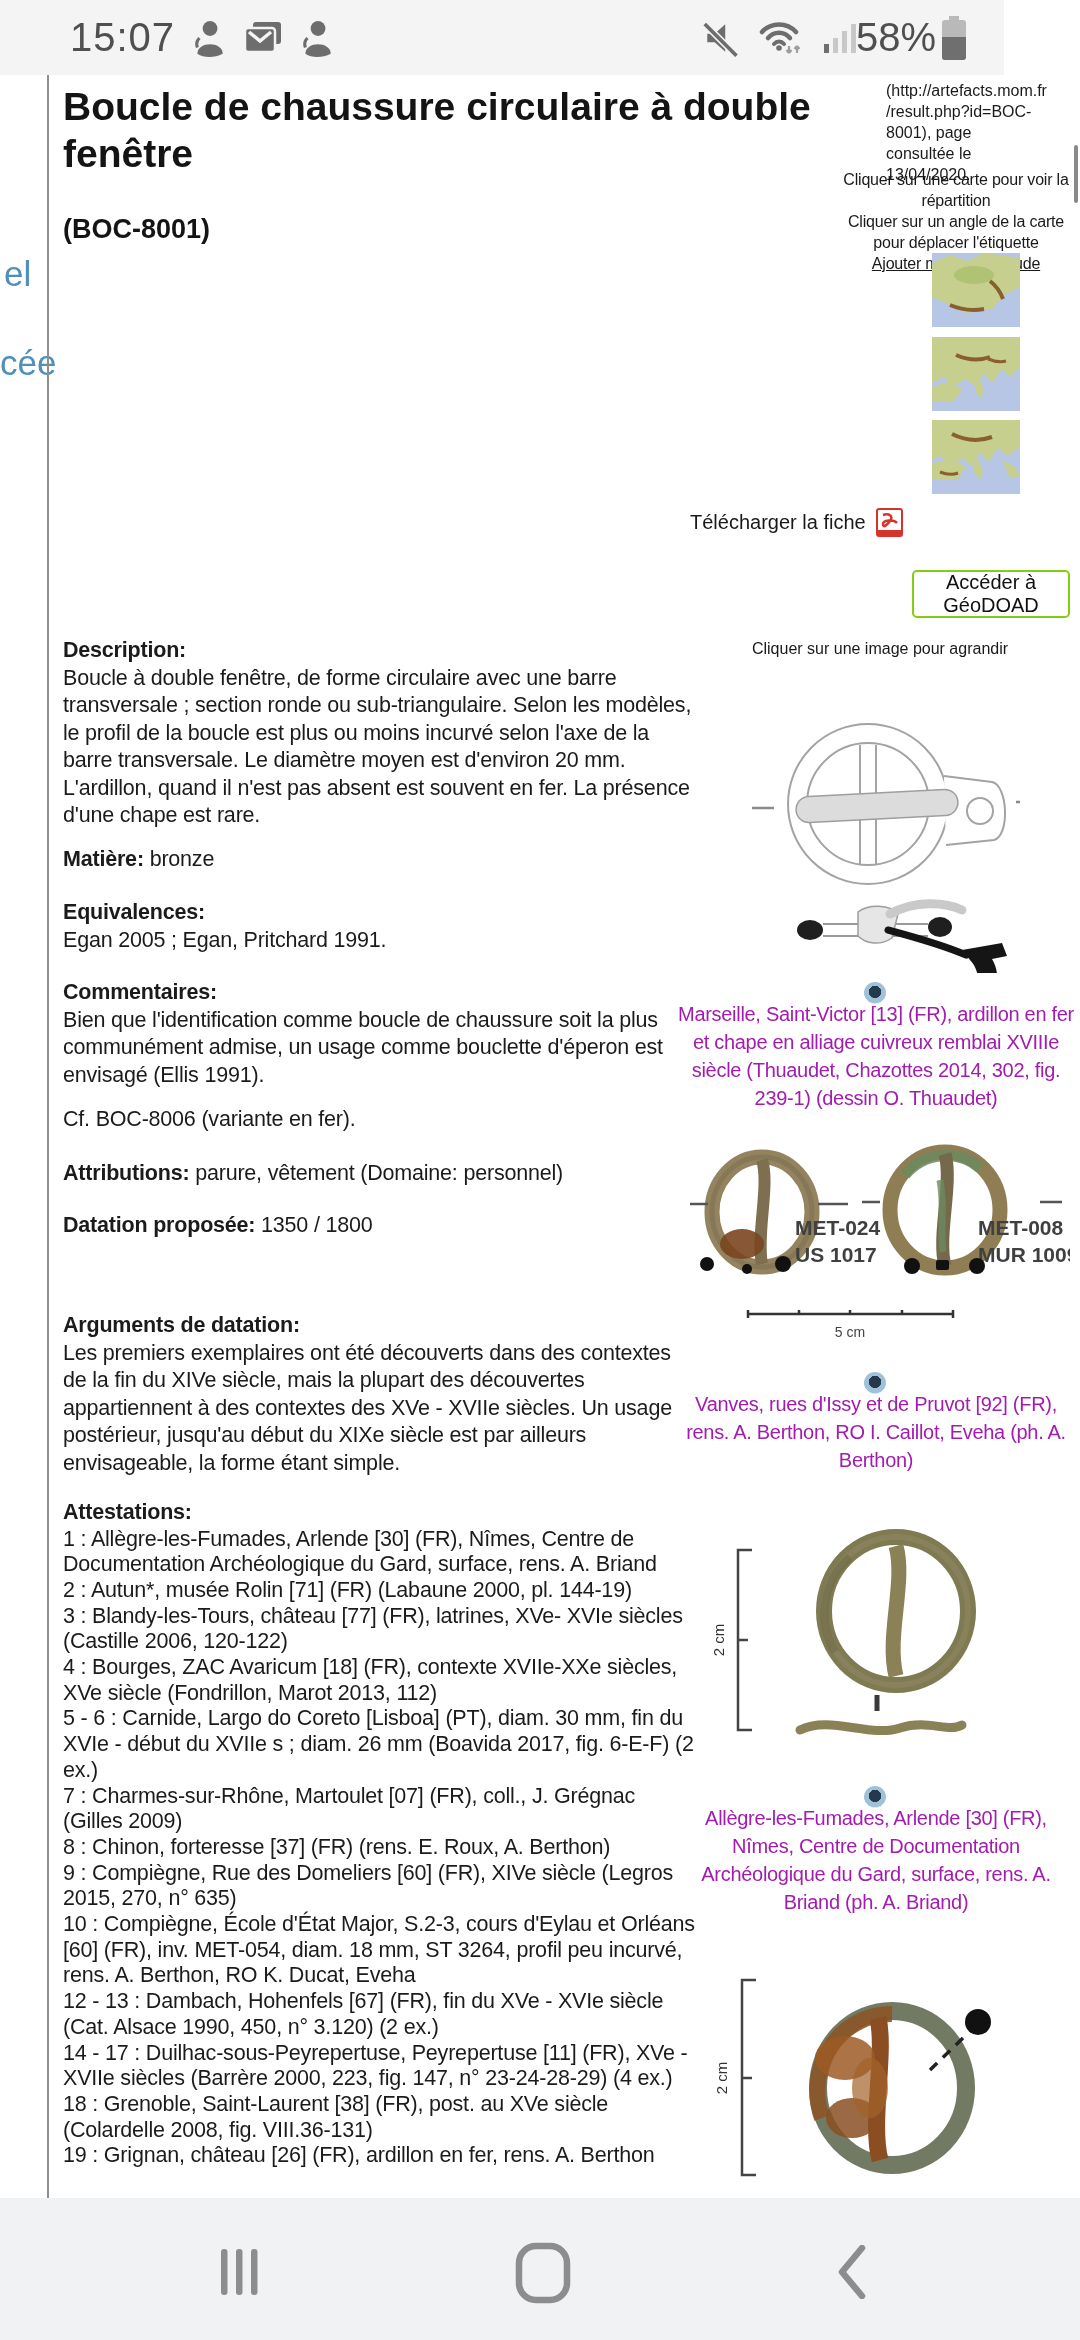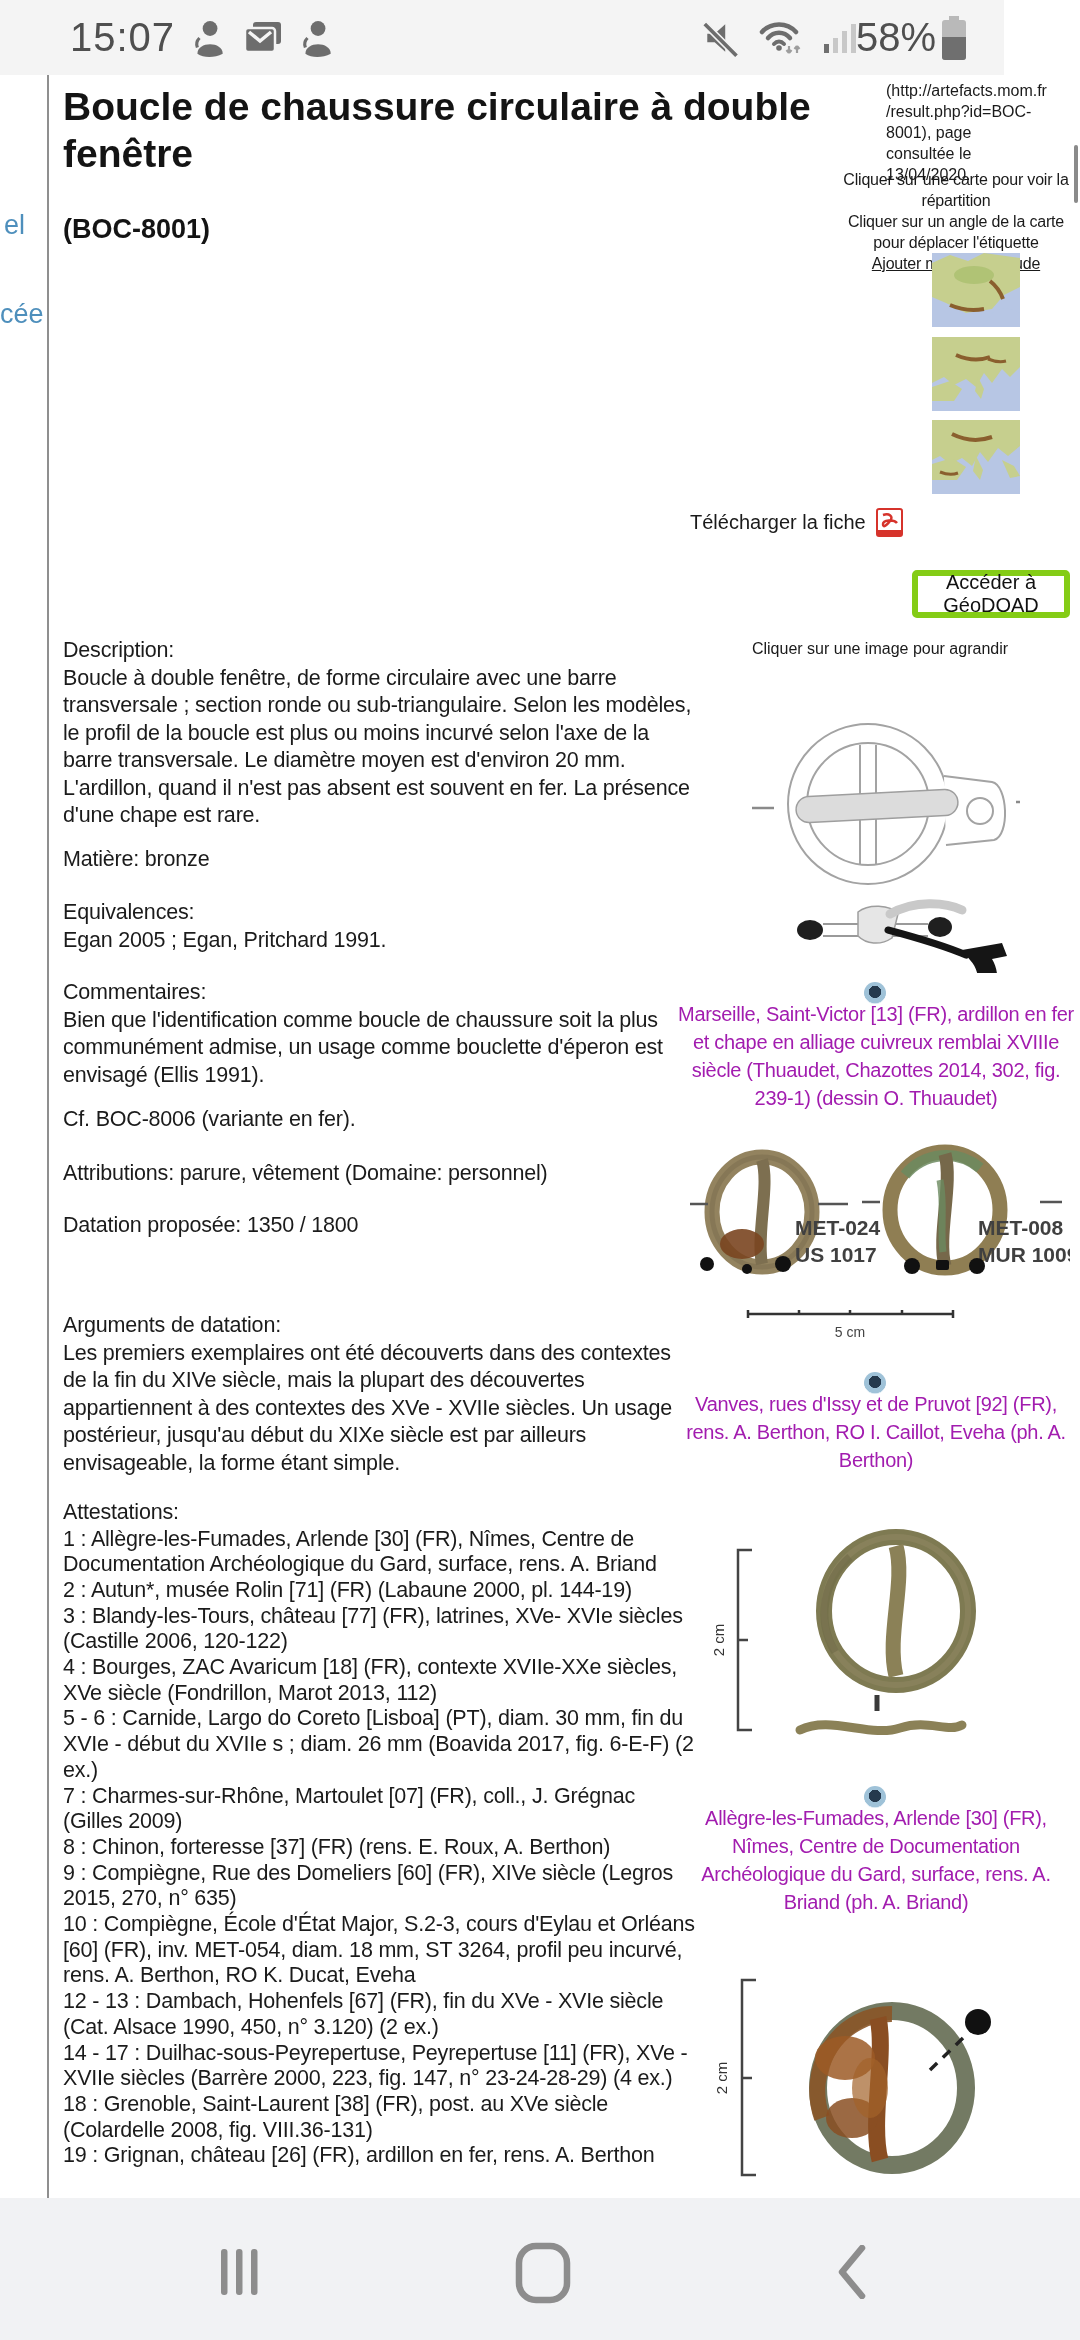--- a/index.html
+++ b/index.html
@@ -6,41 +6,41 @@
   .screen{position:relative;width:1080px;height:2340px;background:#fff;overflow:hidden;
           font-family:"Liberation Sans",sans-serif;color:#1b1b1b;}
   
   .statusbar{position:absolute;left:0;top:0;width:1004px;height:75px;background:#f4f4f4;
              display:flex;align-items:center;box-sizing:border-box;padding:0 34px 0 70px;color:#4f4f4f;}
   .sb-time{font-size:40px;letter-spacing:1px;}
   .sb-ic{margin-left:18px;display:flex;align-items:center;}
   .sb-right{margin-left:auto;display:flex;align-items:center;}
   .sb-pct{font-size:40px;color:#4f4f4f;}
   
-  .rail-link{position:absolute;color:#4e8fbc;font-size:27px;cursor:pointer;}
+  .rail-link{position:absolute;color:#4e8fbc;font-size:35px;cursor:pointer;margin-top:44px;}
   .vdivider{position:absolute;left:47px;top:75px;width:2px;height:2123px;background:#8f8f8f;}
   .scrollthumb{position:absolute;right:2px;top:145px;width:4px;height:58px;background:#8a8a8a;border-radius:2px;}
   
   .title{position:absolute;left:63px;top:83px;width:800px;margin:0;font-size:39px;line-height:47px;
          font-weight:700;color:#141414;}
   .code{position:absolute;left:63px;top:214px;font-size:27px;font-weight:700;color:#141414;}
   
   .sec{position:absolute;left:63px;width:634px;font-size:21.5px;line-height:27.5px;letter-spacing:-0.2px;}
   .sec p{margin:0;}
-  .b{font-weight:400;}
+  .b{font-weight:700;}
   .att p{margin:0;font-size:21.5px;line-height:25.7px;}
   
   .source{position:absolute;left:886px;top:80px;width:190px;font-size:16px;line-height:21px;color:#1a1a1a;}
   .instructions{position:absolute;left:838px;top:169px;width:236px;text-align:center;font-size:16px;
                 line-height:21px;color:#1a1a1a;letter-spacing:-0.2px;}
   .addzone{display:block;text-decoration:underline;color:#1a1a1a;cursor:pointer;}
   .map{position:absolute;left:932px;width:88px;height:74px;cursor:pointer;}
   .download{position:absolute;left:690px;top:508px;width:380px;display:flex;align-items:center;
             justify-content:flex-start;gap:10px;font-size:20px;color:#1a1a1a;}
-  .geobtn{position:absolute;left:912px;top:570px;width:158px;height:48px;background:#fff;border:6px solid #84cc16;
+  .geobtn{position:absolute;left:912px;top:570px;width:158px;height:48px;background:#fff;border:2px solid #84cc16;
           border-radius:5px;display:flex;align-items:center;justify-content:center;text-align:center;
           font-size:20px;line-height:23px;color:#111;box-sizing:border-box;padding:2px 14px;cursor:pointer;}
   .enlarge{position:absolute;left:690px;top:640px;width:380px;text-align:center;font-size:16px;color:#1a1a1a;}
   .fig{position:absolute;cursor:pointer;}
   .mini{position:absolute;left:864px;width:22px;height:22px;border-radius:50%;
         background:radial-gradient(circle at 50% 45%, #25394d 0 37%, #9fc2d8 38% 68%, #d6e7f1 69% 100%);}
   .caption{position:absolute;left:677px;width:398px;text-align:center;font-size:20px;line-height:28px;
            letter-spacing:-0.3px;color:#a21caf;}
   
   .navbar{position:absolute;left:0;top:2198px;width:1080px;height:142px;background:#f1f2f4;z-index:6;}

